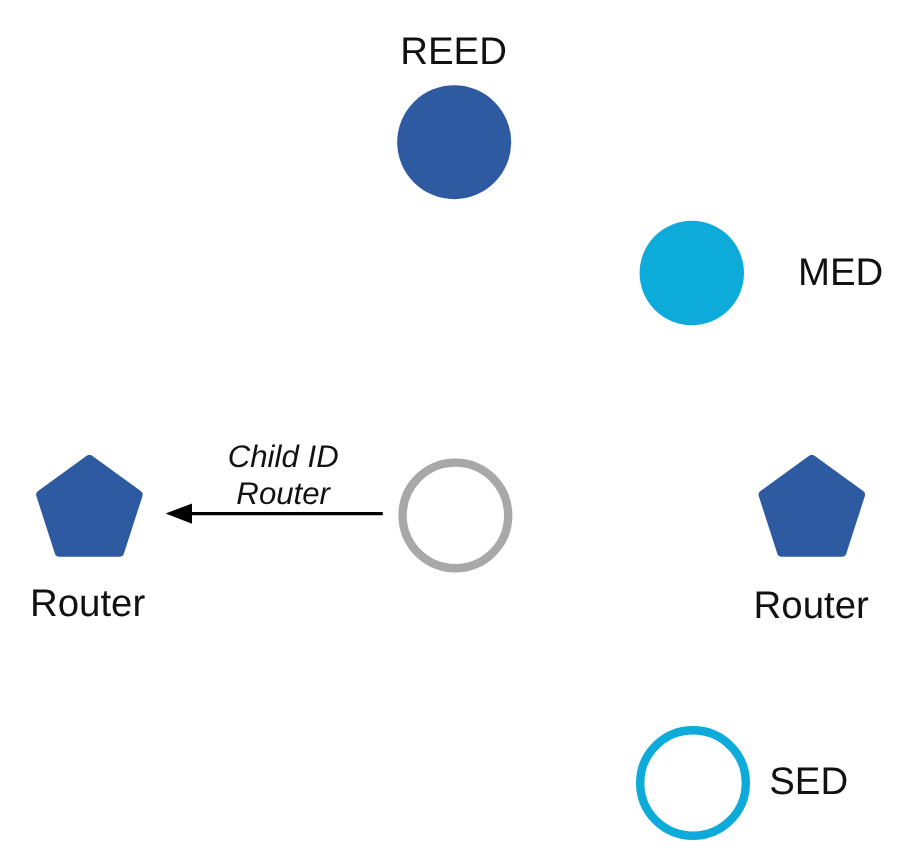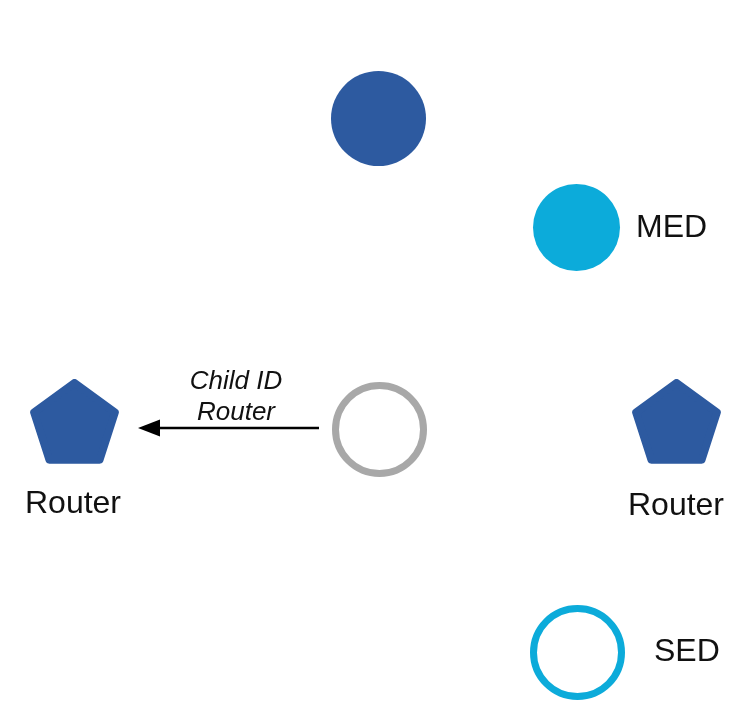--- a/index.html
+++ b/index.html
@@ -17,21 +17,21 @@
   }
   .label {
     position: absolute;
     color: var(--text, #111111);
     font-size: 32px;
     font-weight: 400;
     white-space: nowrap;
     line-height: 1.1;
   }
   .label.center-x { transform: translateX(-50%); }
-  .label.center-y { transform: translateY(-50%); }
+  .label.center-y { transform: translateY(-50%); margin-left: 29px; }
   .circle {
     position: absolute;
     border-radius: 50%;
     box-sizing: border-box;
   }
   .circle.reed {
     left: 331px; top: 71px;
     width: 95px; height: 95px;
     background: var(--node-blue, #2D5AA0);
   }
@@ -71,27 +71,28 @@
     text-align: center;
     font-size: 26px;
     font-style: italic;
     color: var(--text, #111111);
     line-height: 31px;
   }
   .reed-label   { left: 378px; top: 25px; }
   .med-label    { left: 636px; top: 227px; }
   .router-left-label  { left: 73px;  top: 485px; }
   .router-right-label { left: 676px; top: 487px; }
-  .sed-label    { left: 654px; top: 651px; }
+  .sed-label    { left: 612px; top: 651px; }
 </style>
 </head>
 <body>
 
 <div class="canvas">
 
+  <div class="label center-x reed-label">REED</div>
   <div class="circle reed"></div>
 
   <div class="circle med"></div>
   <div class="label center-y med-label">MED</div>
 
   <div class="pentagon left">
     <svg width="97" height="93" viewBox="0 0 100 96" aria-hidden="true">
       <polygon points="50,4 91.8,34.4 75.9,83.6 24.1,83.6 8.2,34.4" fill="currentColor" stroke="currentColor" stroke-width="8" stroke-linejoin="round"></polygon>
     </svg>
   </div>

